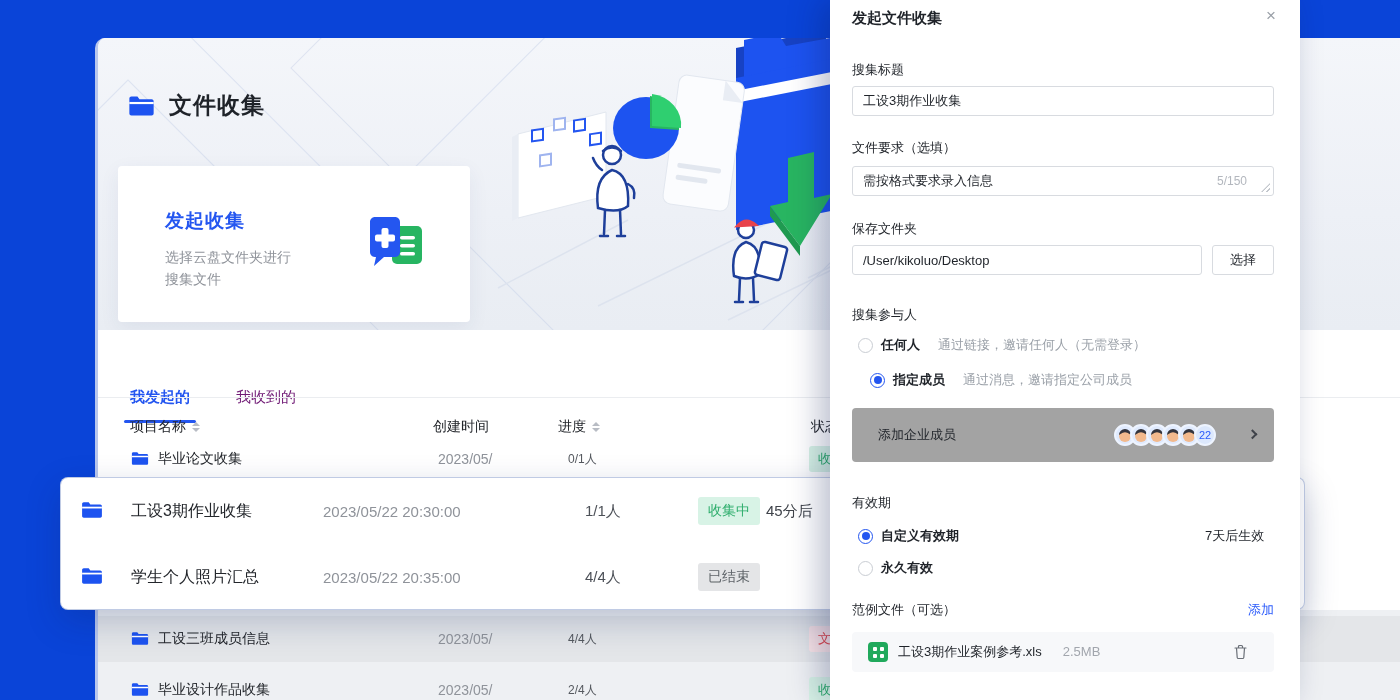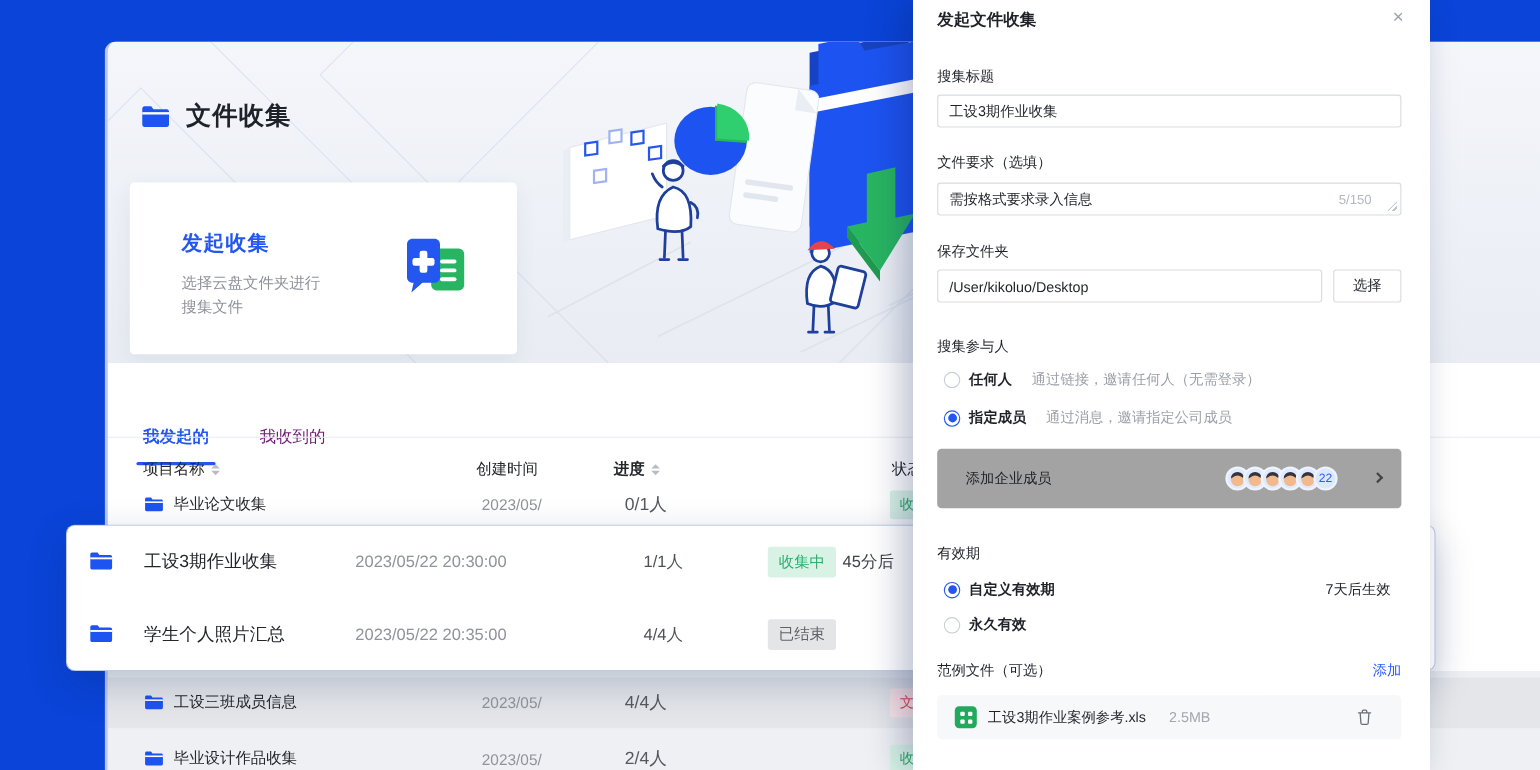--- a/index.html
+++ b/index.html
@@ -30,32 +30,32 @@
   
   .tabs { position:absolute; left:32px; top:322px; display:flex; gap:46px;margin-top:28px; }
   .tab { font-size:15px; color:#701a75; padding-bottom:16px; cursor:pointer; position:relative; }
   .tab.active { color:#2456f0; font-weight:bold; }
   .tab.active::after { content:""; position:absolute; left:-6px; right:-6px; bottom:0; height:3px; background:#2456f0; border-radius:2px; }
   .tabs-divider { position:absolute; left:0; top:359px; width:100%; height:1px; background:#ebedf0; }
 
   
   .thead { position:absolute; left:0; top:372px; width:100%; height:36px; font-size:14px; color:#23262b; }
   .th { position:absolute; top:8px; display:flex; align-items:center; gap:6px; }
-  .th-name { left:32px; } .th-date { left:335px; } .th-prog { left:460px;font-weight:bold; } .th-status { left:713px; }
+  .th-name { left:32px; } .th-date { left:335px; } .th-prog { left:460px; } .th-status { left:713px; }
   .sort { display:inline-flex; flex-direction:column; gap:2px; cursor:pointer; }
   .sort i { width:0; height:0; border-left:4px solid transparent; border-right:4px solid transparent; display:block; }
   .sort .up { border-bottom:4px solid #b8bcc4; }
   .sort .dn { border-top:4px solid #b8bcc4; }
 
   .trow { position:absolute; width:100%; }
   .trow .folder { position:absolute; left:33px; top:50%; margin-top:-8px; }
   .cell { position:absolute; top:50%; transform:translateY(-50%); white-space:nowrap; }
   .cell.name { left:60px; font-size:14px; color:#23262b; }
   .cell.date { left:340px; font-size:14px; color:#8f939a; }
-  .cell.prog { left:470px; font-size:16px; color:#55595f; }
+  .cell.prog { left:470px; font-size:12px; color:#55595f; }
   .cell.status { left:711px; }
 
   .row-partial { top:407px; height:32px; overflow:hidden; }
   .row-partial .inner { position:absolute; left:0; top:-18px; width:100%; height:64px; }
 
   .bottom-area { position:absolute; left:0; top:572px; width:100%; height:90px; background:#eef0f3; }
   .brow1 { top:6px; height:46px; background:#e4e6e9; }
   .brow2 { top:58px; height:44px; }
 
   .badge { display:inline-block; font-size:13px; padding:4px 9px; border-radius:3px; white-space:nowrap; }
@@ -332,21 +332,21 @@
   </div>
   <div class="btn btn-choose">选择</div>
 
   <div class="flabel" style="top:306px;">搜集参与人</div>
 
   <div class="radio-row" style="left:28px; top:336px;">
     <span class="radio"></span>
     <span class="radio-label">任何人</span>
     <span class="radio-hint">通过链接，邀请任何人（无需登录）</span>
   </div>
-  <div class="radio-row" style="left:28px; top:371px;">
+  <div class="radio-row" style="left:40px; top:371px;">
     <span class="radio checked"></span>
     <span class="radio-label">指定成员</span>
     <span class="radio-hint">通过消息，邀请指定公司成员</span>
   </div>
 
   <div class="members-box">
     <span class="members-label">添加企业成员</span>
     <span class="avatars">
       <span class="avatar"><svg width="18" height="18" viewBox="0 0 18 18">
             <circle cx="9" cy="10" r="6" fill="#f2b98d"></circle>

